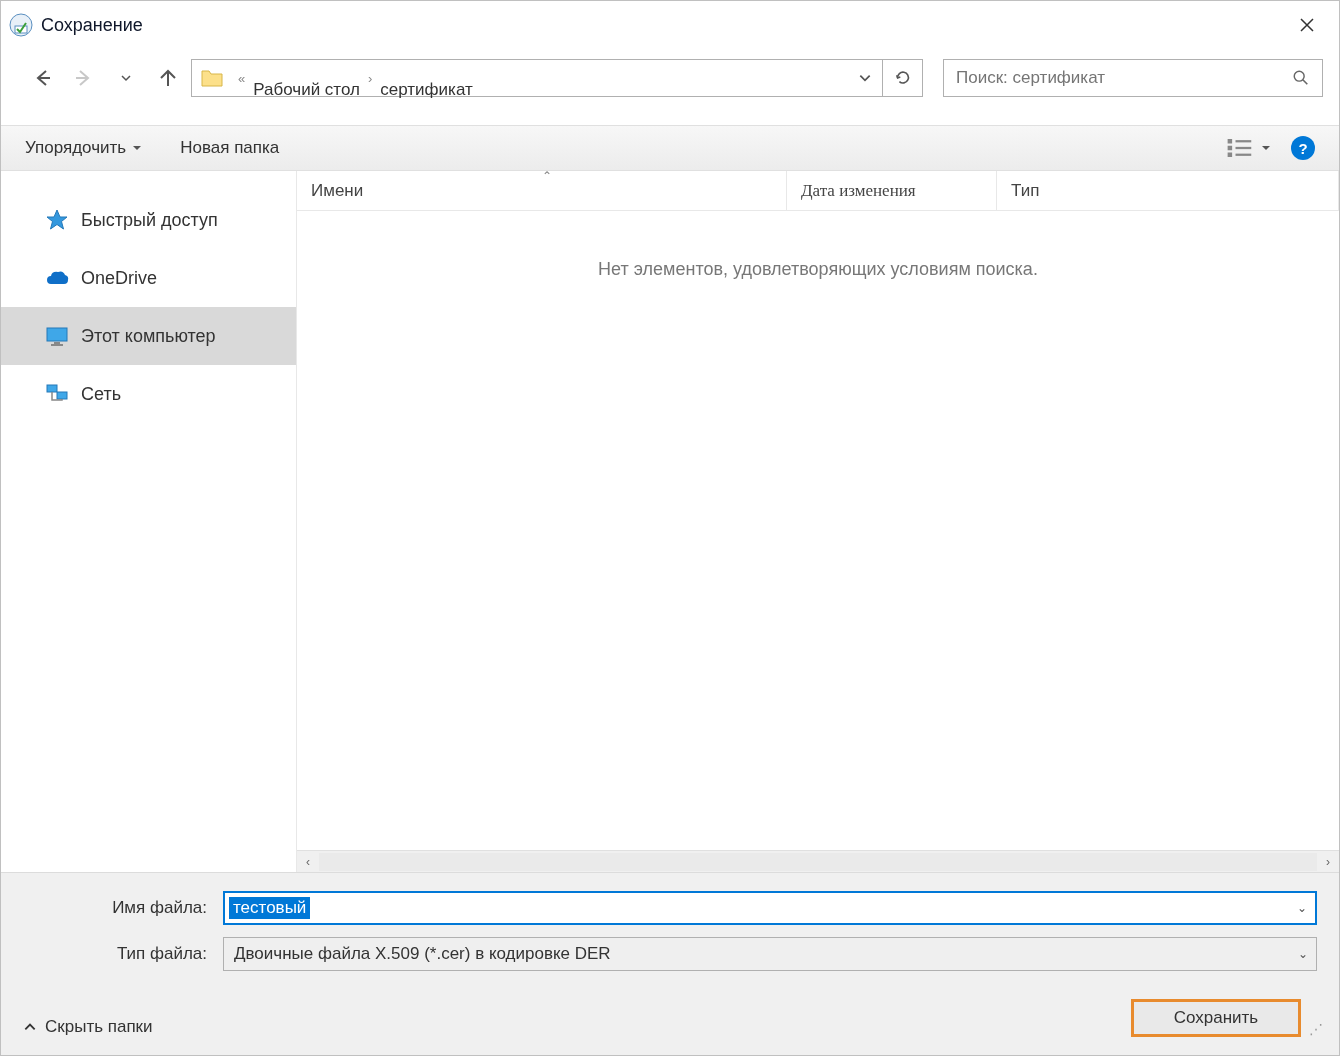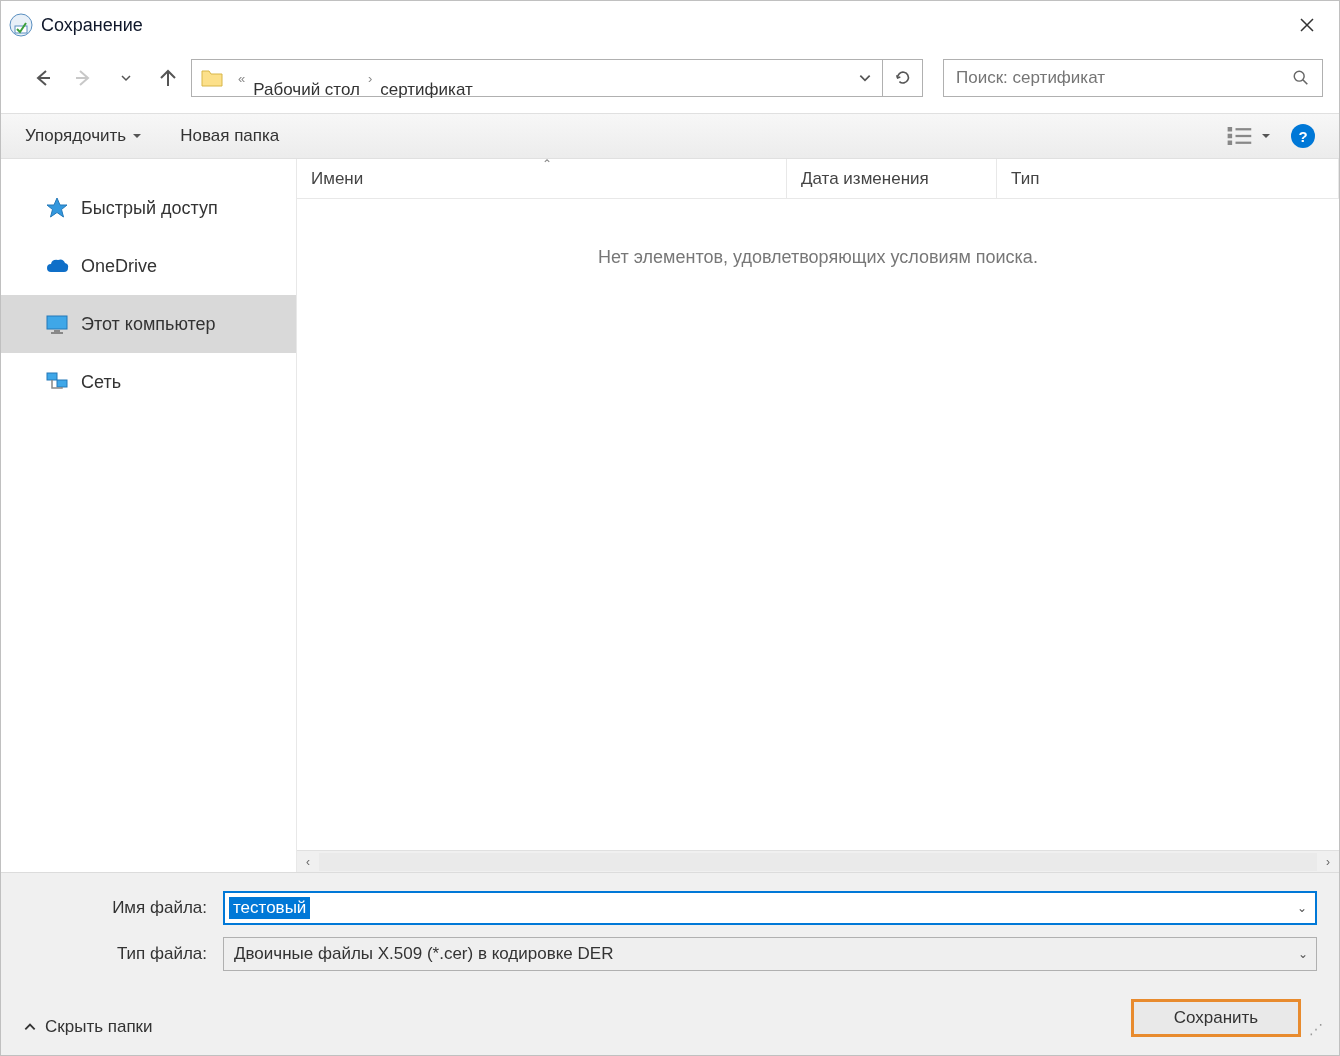--- a/index.html
+++ b/index.html
@@ -22,38 +22,38 @@
 .bc-folder-icon { width: 24px; height: 24px; margin: 0 6px 0 8px; }
 .bc-sep { color: #888; margin: 0 8px; font-size: 13px; }
 .bc-text { color: #333; font-size: 17px; margin-top: 24px; }
 .bc-drop { color: #555; margin-left: auto; padding: 0 10px; }
 .bc-refresh { border-left: 1px solid #b0b0b0; width: 40px; height: 36px; display: flex; align-items: center; justify-content: center; }
 .search-box { width: 380px; border: 1px solid #b0b0b0; height: 38px; display: flex; align-items: center; padding: 0 12px; background: #fff; margin-left: 10px; }
 .search-box input { border: none; flex: 1; font-size: 17px; color: #888; outline: none; background: transparent; }
 .search-icon { color: #555; }
 
 
-.toolbar { display: flex; align-items: center; height: 46px; padding: 0 24px; background: linear-gradient(#f7f7f7, #ececec); border-top: 1px solid #e0e0e0; border-bottom: 1px solid #e0e0e0; }
+.toolbar { display: flex; align-items: center; height: 46px; padding: 0 24px; background: linear-gradient(#f7f7f7, #ececec); border-top: 1px solid #e0e0e0; border-bottom: 1px solid #e0e0e0; margin-top: 12px; }
 .toolbar .tool-item { display: flex; align-items: center; gap: 6px; font-size: 17px; color: #333; margin-right: 38px; }
 .toolbar .spacer { flex: 1; }
 .toolbar .view-btn { display: flex; align-items: center; gap: 8px; margin-right: 20px; }
 .toolbar .help-btn { width: 24px; height: 24px; border-radius: 50%; background: #0078d7; color: #fff; display: flex; align-items: center; justify-content: center; font-weight: bold; font-size: 15px; }
 
 
 .content { flex: 1; display: flex; overflow: hidden; }
 .sidebar { width: 296px; border-right: 1px solid #e8e8e8; padding-top: 20px; }
 .sb-item { display: flex; align-items: center; height: 58px; padding-left: 44px; gap: 12px; font-size: 18px; cursor: pointer; }
 .sb-item.selected { background: #d9d9d9; }
 .sb-icon { width: 24px; height: 24px; flex-shrink: 0; }
 
 .file-area { flex: 1; display: flex; flex-direction: column; }
 .grid-header { display: flex; height: 40px; border-bottom: 1px solid #e8e8e8; align-items: center; position: relative; }
 .grid-col { padding: 0 14px; font-size: 17px; color: #444; border-right: 1px solid #e8e8e8; height: 100%; display: flex; align-items: center; }
 .col-name { width: 490px; }
-.col-date { width: 210px; }
+.col-date { width: 210px; font-family: Liberation Serif, serif; }
 .col-type { flex: 1; }
 .sort-arrow { position: absolute; left: 245px; top: -2px; font-size: 12px; color: #888; }
 .grid-body { flex: 1; display: flex; align-items: flex-start; justify-content: center; }
 .empty-msg { margin-top: 48px; color: #777; font-size: 18px; }
 .hscroll { height: 22px; background: #f0f0f0; display: flex; align-items: center; border-top: 1px solid #e0e0e0; }
 .hscroll .scr-btn { width: 22px; height: 22px; display: flex; align-items: center; justify-content: center; color: #666; font-size: 12px; }
 .hscroll .track { flex: 1; height: 18px; background: #eaeaea; }
 
 
 .bottom-panel { background: #f0f0f0; border-top: 1px solid #dcdcdc; padding: 18px 22px 8px 22px; }
@@ -251,21 +251,21 @@
     <div class="row">
       <div class="row-label">Имя файла:</div>
       <div class="fname-box">
         <span class="fname-selected">тестовый</span>
         <span class="fname-drop">⌄</span>
       </div>
     </div>
     <div class="row">
       <div class="row-label">Тип файла:</div>
       <div class="ftype-box">
-        <span>Двоичные файлы X.509 (*.cer) в кодировке DER</span>
+        <span>Двоичные файла X.509 (*.cer) в кодировке DER</span>
         <span class="ftype-drop">⌄</span>
       </div>
     </div>
     <div class="footer-row">
       <div class="hide-folders">
         <span>
           <svg viewBox="0 0 12 12" width="14" height="14">
               <path d="M2 8 L6 4 L10 8" stroke="#333" stroke-width="1.6" fill="none"></path>
             </svg>
         </span>

